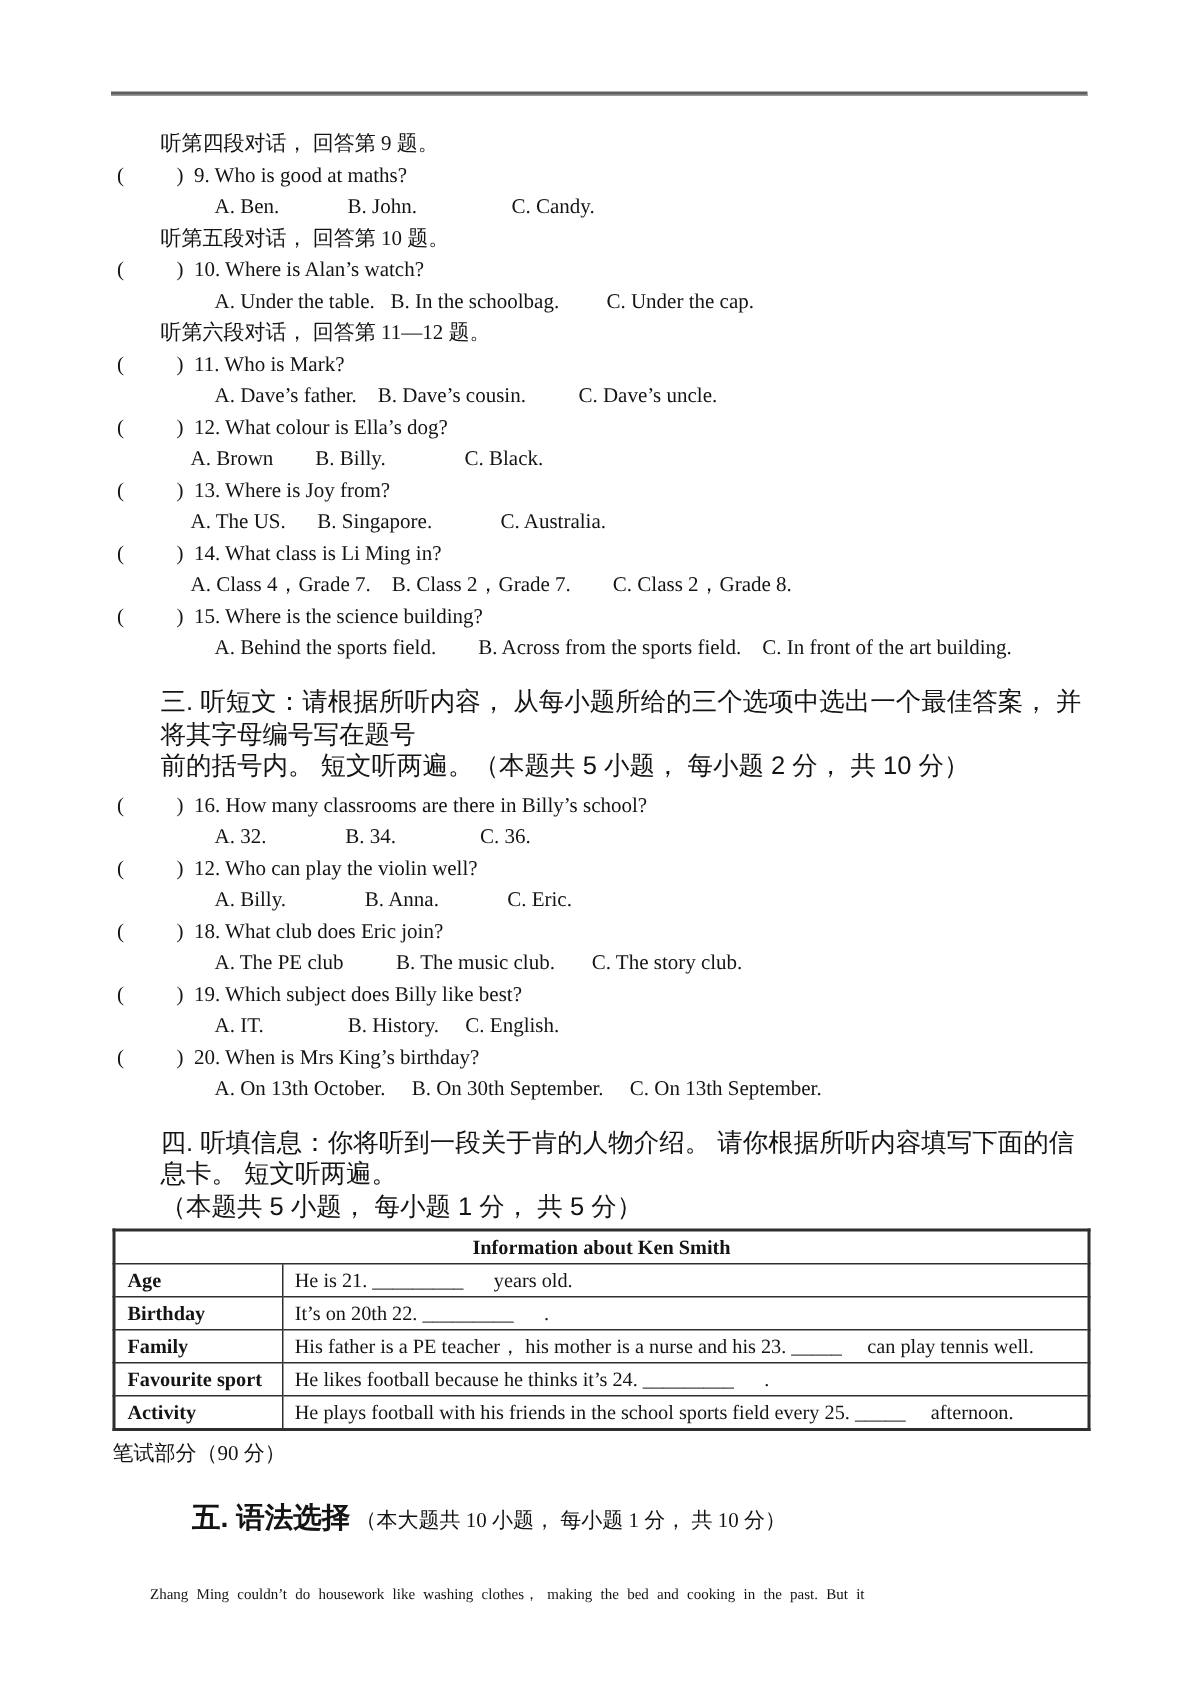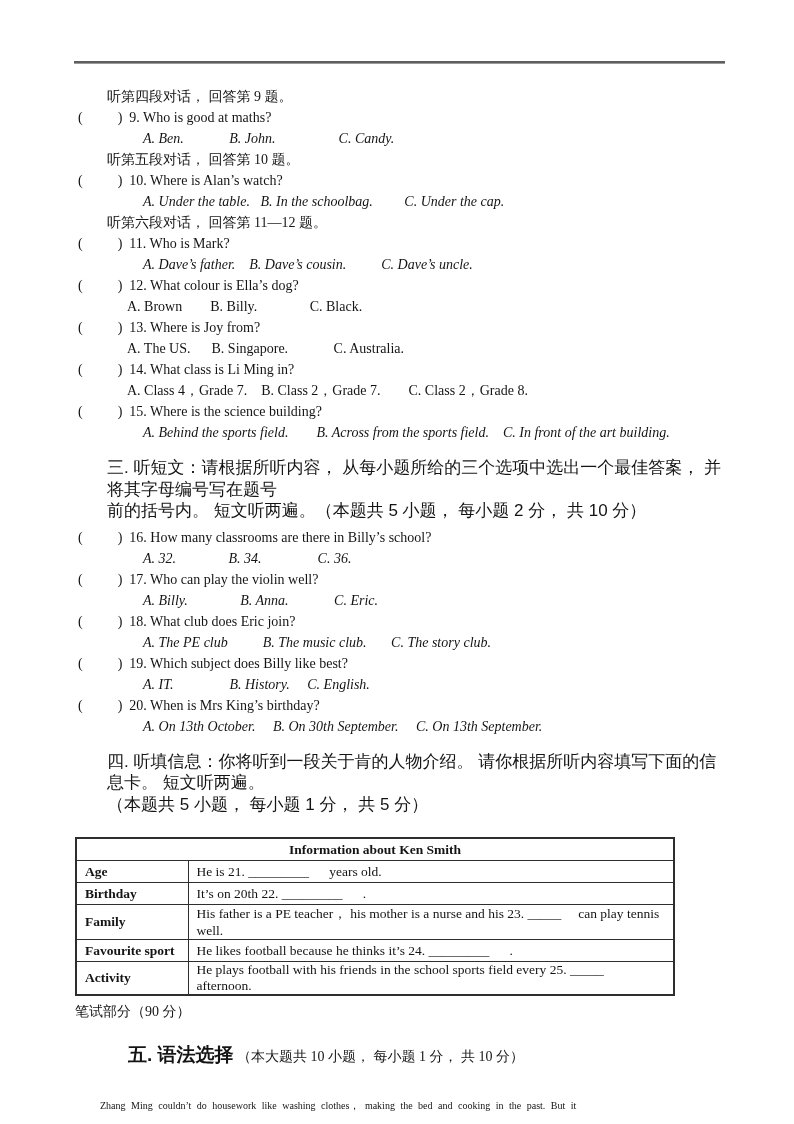--- a/index.html
+++ b/index.html
@@ -9,31 +9,31 @@
     color:#141414; font-size:14px;
   }
   .page { position:relative; width:794px; height:1124px; }
   .toprule {
     position:absolute; left:74px; top:61px; width:651px; height:2px;
     background:#5f5f5f; border-bottom:1px solid #9a9a9a;
   }
   .content { position:absolute; left:75px; top:86px; width:652px; }
   .line { line-height:21px; white-space:pre-wrap;padding-left:32px; }
   .line.q { padding-left:3px; }
-  .line.opt { padding-left:68px;font-style:italic; }
+  .line.opt { padding-left:68px; }
   .line.opt-sm { padding-left:52px; }
   .line.h {
     font-weight:normal;
     font-family:"Liberation Sans","DejaVu Sans",sans-serif;
     font-size:17px; line-height:21.5px;
   }
   .line.first { margin-top:14px; }
   .line.mt5 { margin-top:5px; }
   table.infocard {
-    border-collapse:collapse; width:600px; margin-top:22px;
+    border-collapse:collapse; width:652px; margin-top:4px;
     table-layout:fixed;
   }
   table.infocard td {
     border:1px solid #2e2e2e; height:21px; padding:0 8px;
     font-size:13.5px; white-space:pre-wrap; overflow:hidden;
   }
   table.infocard { border:2px solid #2e2e2e; }
   td.tcap { text-align:center; font-weight:bold; font-size:14px; }
   td.tlabel { font-weight:bold; }
   col.c1 { width:112px; }
@@ -71,21 +71,21 @@
         <div class="line q">(          )  13. Where is Joy from?</div>
         <div class="line opt-sm">A. The US.      B. Singapore.             C. Australia.</div>
         <div class="line q">(          )  14. What class is Li Ming in?</div>
         <div class="line opt-sm">A. Class 4，Grade 7.    B. Class 2，Grade 7.        C. Class 2，Grade 8.</div>
         <div class="line q">(          )  15. Where is the science building?</div>
         <div class="line opt">A. Behind the sports field.        B. Across from the sports field.    C. In front of the art building.</div>
         <div class="line h first">三. 听短文：请根据所听内容， 从每小题所给的三个选项中选出一个最佳答案， 并将其字母编号写在题号</div>
         <div class="line h">前的括号内。 短文听两遍。（本题共 5 小题， 每小题 2 分， 共 10 分）</div>
         <div class="line q mt5">(          )  16. How many classrooms are there in Billy’s school?</div>
         <div class="line opt">A. 32.               B. 34.                C. 36.</div>
-        <div class="line q">(          )  17. Who can play the violin well?</div>
+        <div class="line q">(          )  12. Who can play the violin well?</div>
         <div class="line opt">A. Billy.               B. Anna.             C. Eric.</div>
         <div class="line q">(          )  18. What club does Eric join?</div>
         <div class="line opt">A. The PE club          B. The music club.       C. The story club.</div>
         <div class="line q">(          )  19. Which subject does Billy like best?</div>
         <div class="line opt">A. IT.                B. History.     C. English.</div>
         <div class="line q">(          )  20. When is Mrs King’s birthday?</div>
         <div class="line opt">A. On 13th October.     B. On 30th September.     C. On 13th September.</div>
       </div>
 
     <div id="lines-mid">

